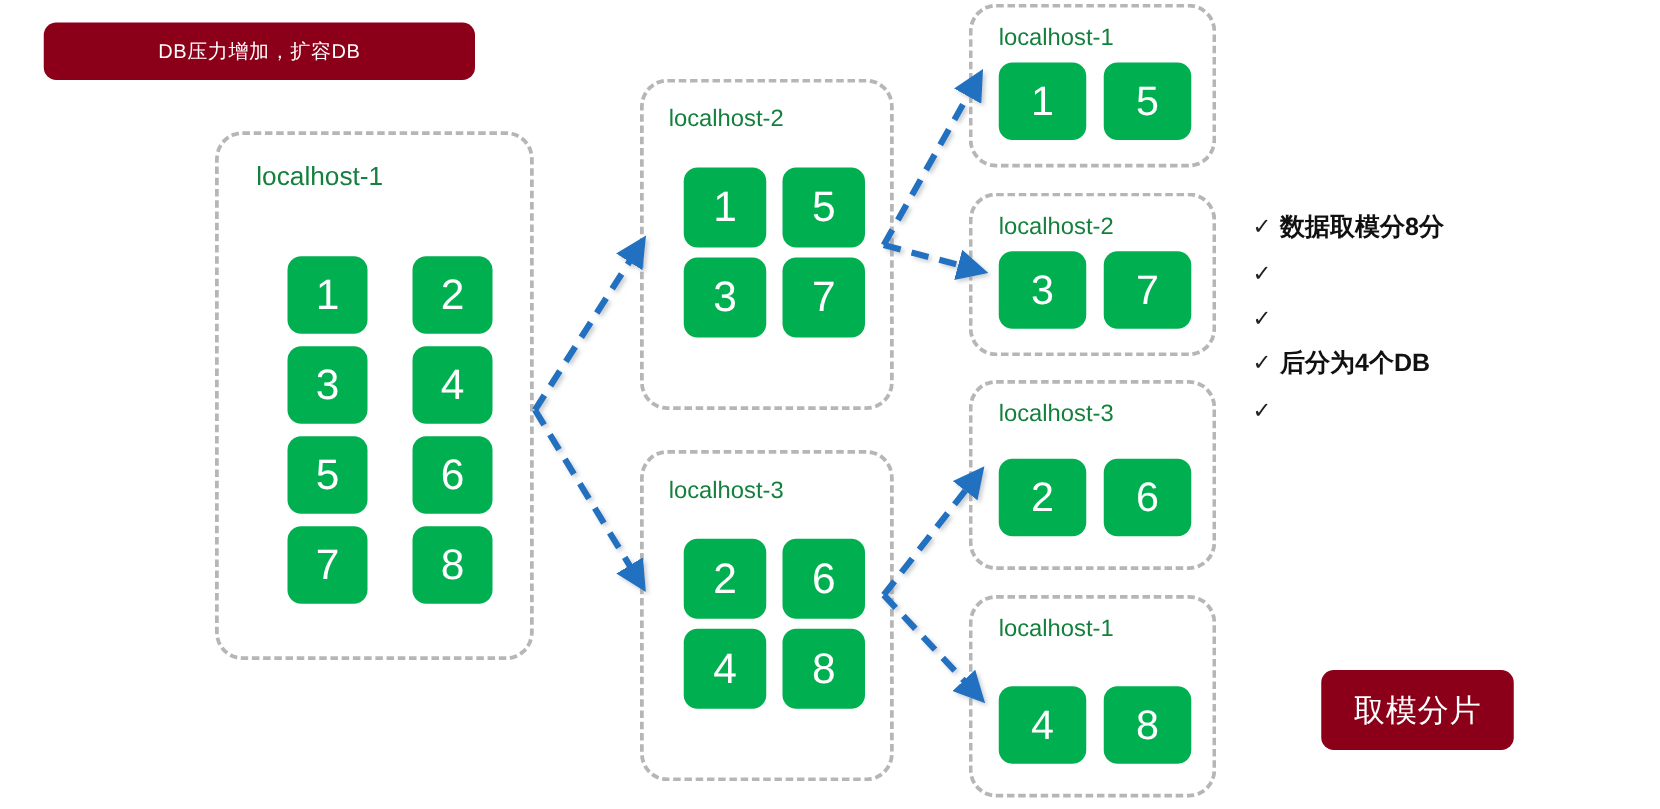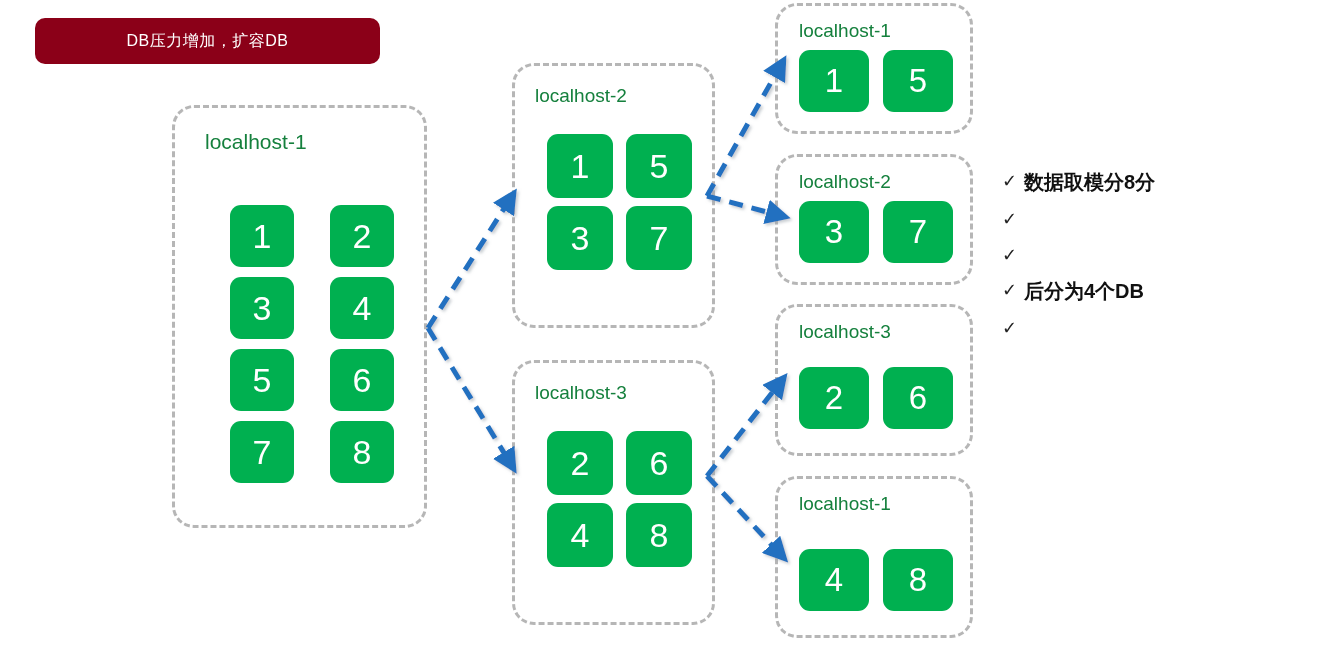--- a/index.html
+++ b/index.html
@@ -223,14 +223,15 @@
     </div>
     <div class="bullet">
       <span class="tick">✓</span>
       <span class="btext">后分为4个DB</span>
     </div>
     <div class="bullet">
       <span class="tick">✓</span>
     </div>
   </div>
 
+  <div class="banner" id="banner-bottom">取模分片</div>
 
 </div>
 
 </body></html>

